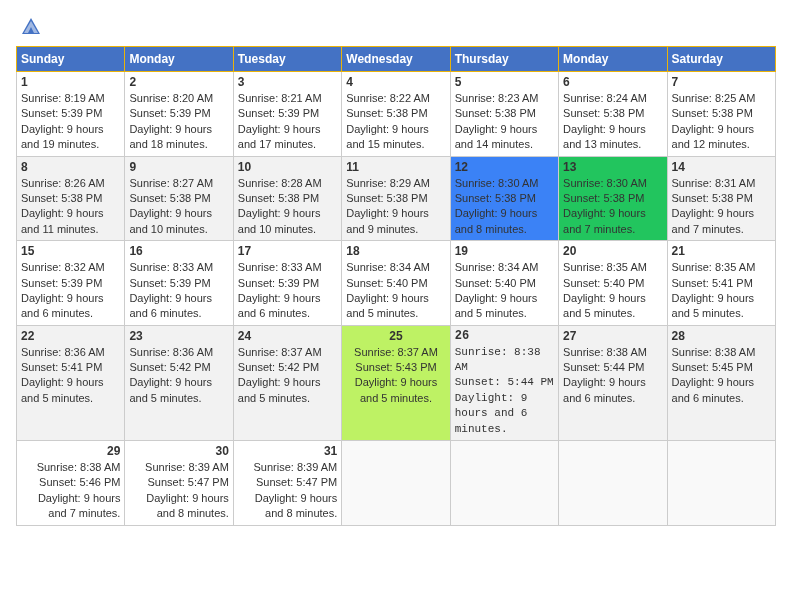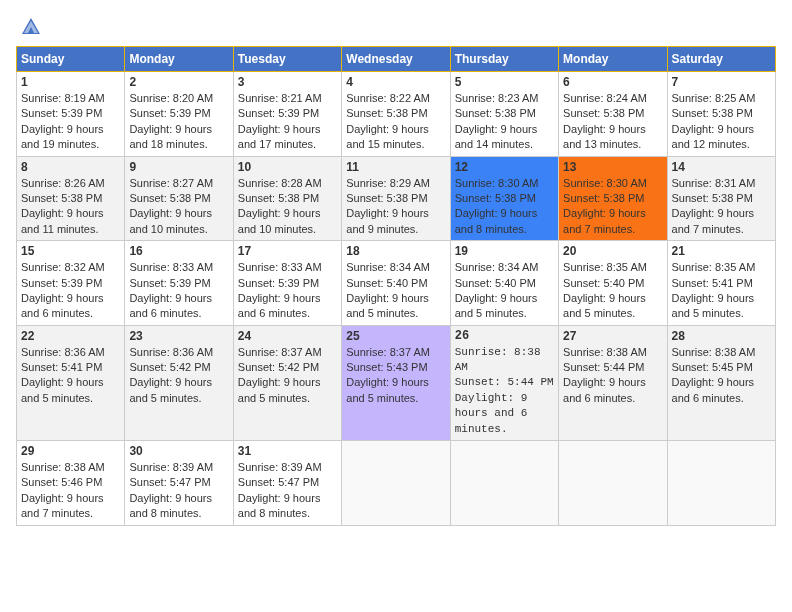--- a/index.html
+++ b/index.html
@@ -95,20 +95,21 @@
     .day-info {
       font-size: 11px;
       color: #333;
       line-height: 1.4;
     }
     .empty-cell {
       background: #f9f9f9 !important;
     }
     .last-row td {
       height: 65px;
+      text-align: right;
     }
   </style>
 </head>
 <body>
 
 <div class="container">
   <div class="header">
     <div class="logo">
       <div>
         <div style="display:flex;align-items:center;gap:2px;">
@@ -184,21 +185,21 @@
             <div class="day-info">Sunrise: 8:28 AM<br>Sunset: 5:38 PM<br>Daylight: 9 hours and 10 minutes.</div>
           </td>
           <td style="background: rgb(242, 242, 242); margin-left: 20px;">
             <span class="day-num">11</span>
             <div class="day-info">Sunrise: 8:29 AM<br>Sunset: 5:38 PM<br>Daylight: 9 hours and 9 minutes.</div>
           </td>
           <td style="background: #3b82f6;">
             <span class="day-num">12</span>
             <div class="day-info">Sunrise: 8:30 AM<br>Sunset: 5:38 PM<br>Daylight: 9 hours and 8 minutes.</div>
           </td>
-          <td style="background: #f97316; margin-left: 30px;">
+          <td style="background: #22c55e; margin-left: 30px;">
             <span class="day-num">13</span>
             <div class="day-info">Sunrise: 8:30 AM<br>Sunset: 5:38 PM<br>Daylight: 9 hours and 7 minutes.</div>
           </td>
           <td style="background: rgb(242, 242, 242);">
             <span class="day-num">14</span>
             <div class="day-info">Sunrise: 8:31 AM<br>Sunset: 5:38 PM<br>Daylight: 9 hours and 7 minutes.</div>
           </td>
         </tr>
         <tr>
           <td>
@@ -236,21 +237,21 @@
             <div class="day-info">Sunrise: 8:36 AM<br>Sunset: 5:41 PM<br>Daylight: 9 hours and 5 minutes.</div>
           </td>
           <td style="background: rgb(242, 242, 242);">
             <span class="day-num">23</span>
             <div class="day-info">Sunrise: 8:36 AM<br>Sunset: 5:42 PM<br>Daylight: 9 hours and 5 minutes.</div>
           </td>
           <td style="background: rgb(242, 242, 242);">
             <span class="day-num">24</span>
             <div class="day-info">Sunrise: 8:37 AM<br>Sunset: 5:42 PM<br>Daylight: 9 hours and 5 minutes.</div>
           </td>
-          <td style="background: #c4b5fd;">
+          <td style="background: #bef264; text-align: center;">
             <span class="day-num">25</span>
             <div class="day-info">Sunrise: 8:37 AM<br>Sunset: 5:43 PM<br>Daylight: 9 hours and 5 minutes.</div>
           </td>
           <td style="background: rgb(242, 242, 242); font-family: Liberation Mono, monospace;">
             <span class="day-num">26</span>
             <div class="day-info">Sunrise: 8:38 AM<br>Sunset: 5:44 PM<br>Daylight: 9 hours and 6 minutes.</div>
           </td>
           <td style="background: rgb(242, 242, 242);">
             <span class="day-num">27</span>
             <div class="day-info">Sunrise: 8:38 AM<br>Sunset: 5:44 PM<br>Daylight: 9 hours and 6 minutes.</div>

